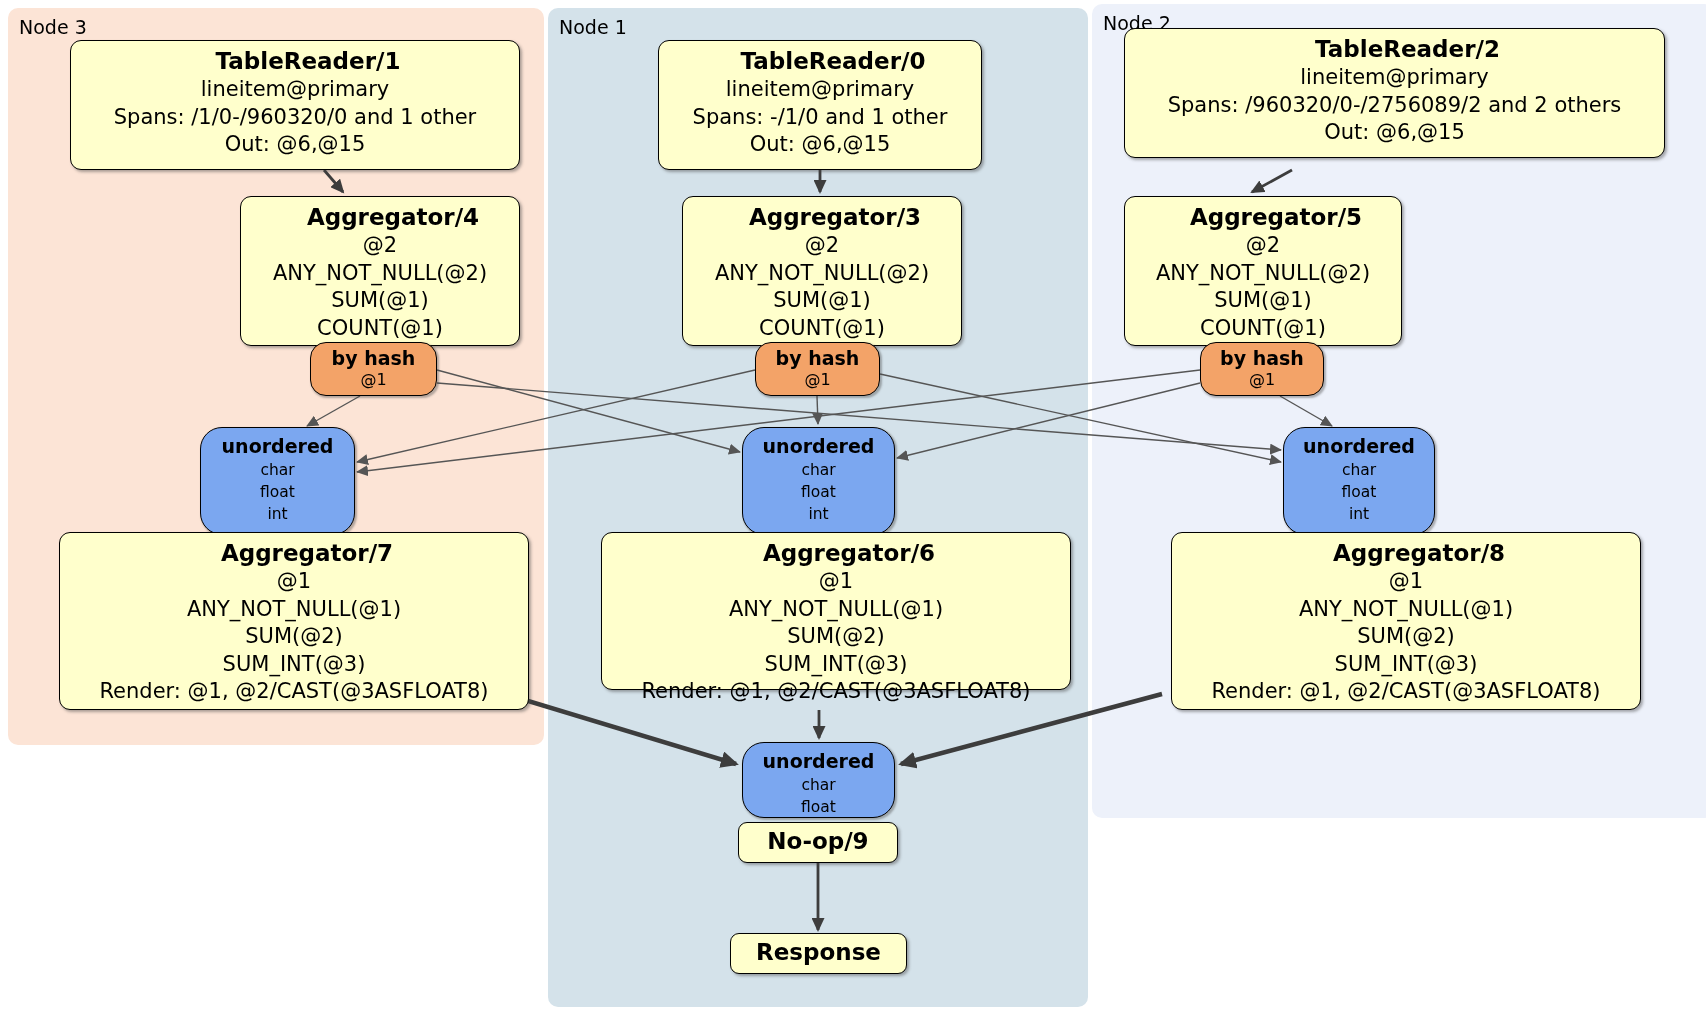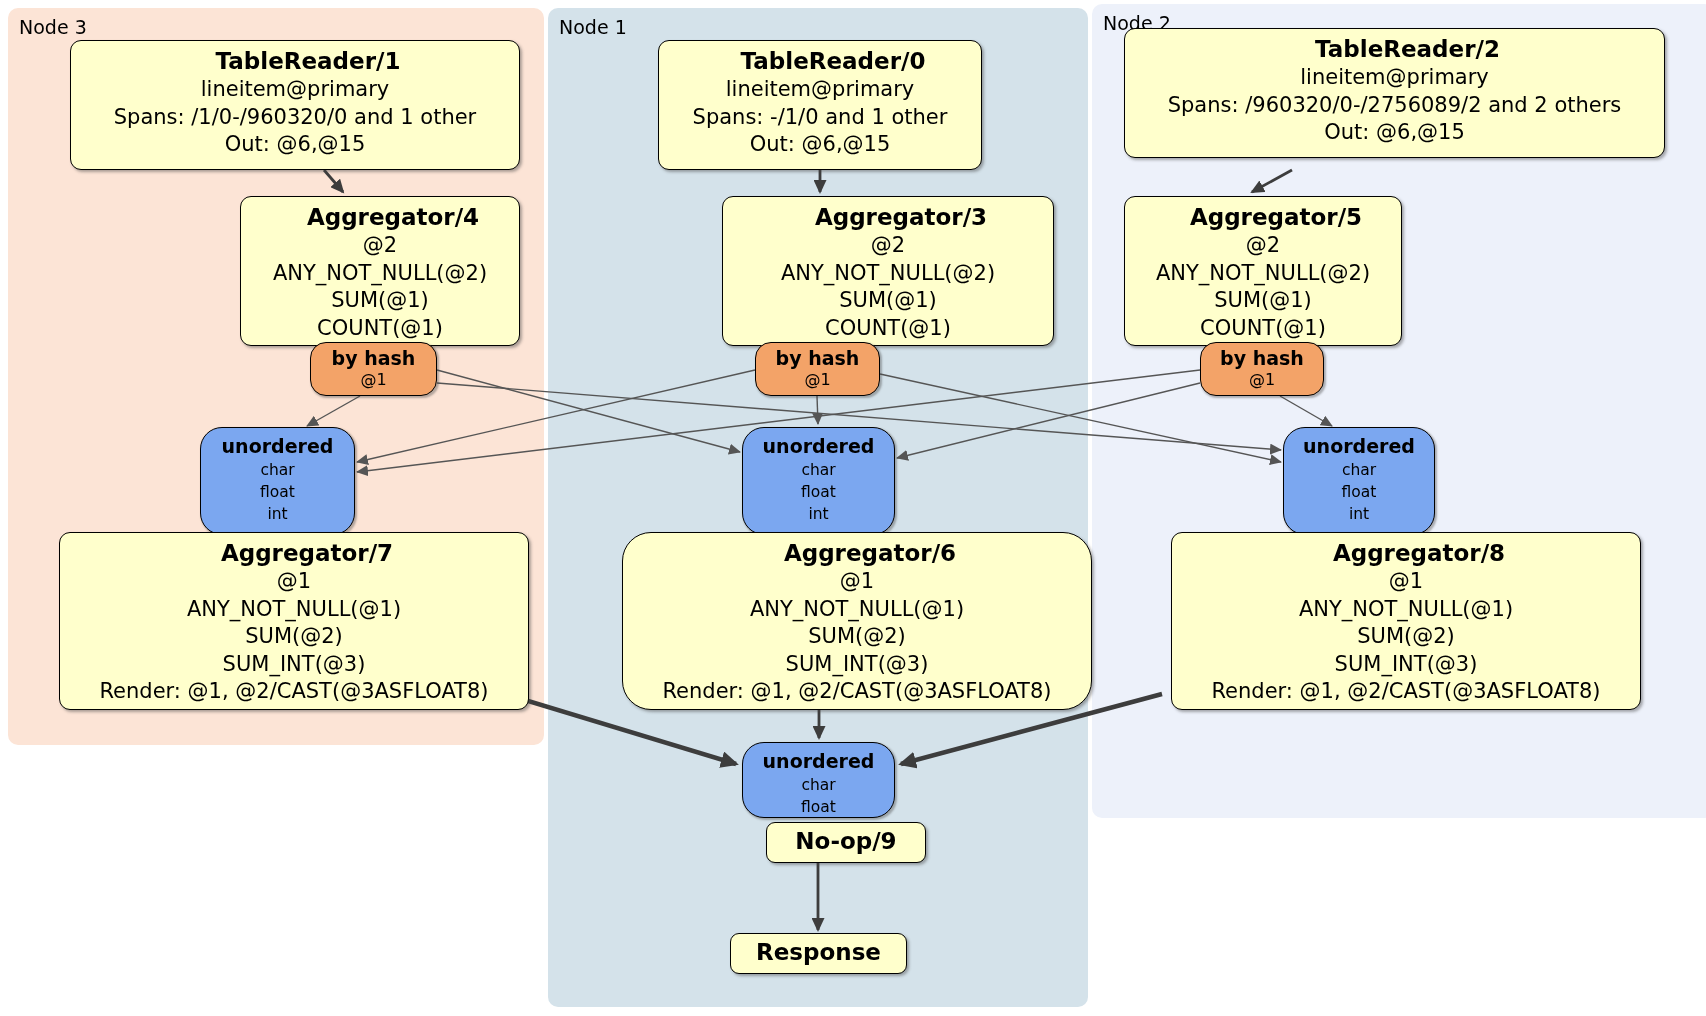--- a/index.html
+++ b/index.html
@@ -100,21 +100,21 @@
     <div class="line">Out: @6,@15</div>
   </div>
 
   <div class="box" style="left:240px;top:196px;width:280px;height:150px;">
     <div class="title">Aggregator/4</div>
     <div class="line">@2</div>
     <div class="line">ANY_NOT_NULL(@2)</div>
     <div class="line">SUM(@1)</div>
     <div class="line">COUNT(@1)</div>
   </div>
-  <div class="box" style="left:722px;top:196px;width:332px;height:150px;">
+  <div class="box" style="left:682px;top:196px;width:280px;height:150px;">
     <div class="title">Aggregator/3</div>
     <div class="line">@2</div>
     <div class="line">ANY_NOT_NULL(@2)</div>
     <div class="line">SUM(@1)</div>
     <div class="line">COUNT(@1)</div>
   </div>
   <div class="box" style="left:1124px;top:196px;width:278px;height:150px;">
     <div class="title">Aggregator/5</div>
     <div class="line">@2</div>
     <div class="line">ANY_NOT_NULL(@2)</div>
@@ -155,21 +155,21 @@
   </div>
 
   <div class="box z5" style="left:43px;top:532px;width:470px;height:178px;">
     <div class="title">Aggregator/7</div>
     <div class="line">@1</div>
     <div class="line">ANY_NOT_NULL(@1)</div>
     <div class="line">SUM(@2)</div>
     <div class="line">SUM_INT(@3)</div>
     <div class="line">Render: @1, @2/CAST(@3ASFLOAT8)</div>
   </div>
-  <div class="box z5" style="left:606px;top:532px;width:470px;height:178px;border-radius:29px;">
+  <div class="box z5" style="left:585px;top:532px;width:470px;height:158px;">
     <div class="title">Aggregator/6</div>
     <div class="line">@1</div>
     <div class="line">ANY_NOT_NULL(@1)</div>
     <div class="line">SUM(@2)</div>
     <div class="line">SUM_INT(@3)</div>
     <div class="line">Render: @1, @2/CAST(@3ASFLOAT8)</div>
   </div>
   <div class="box z5" style="left:1155px;top:532px;width:470px;height:178px;">
     <div class="title">Aggregator/8</div>
     <div class="line">@1</div>
@@ -178,20 +178,20 @@
     <div class="line">SUM_INT(@3)</div>
     <div class="line">Render: @1, @2/CAST(@3ASFLOAT8)</div>
   </div>
 
   <div class="sync" style="left:742px;top:742px;width:153px;height:76px;">
     <div class="title">unordered</div>
     <div class="line">char</div>
     <div class="line">float</div>
   </div>
 
-  <div class="minibox" style="left:738px;top:822px;width:160px;height:41px;margin-left:28px;">
+  <div class="minibox" style="left:738px;top:822px;width:160px;height:41px;">
     <div class="title">No-op/9</div>
   </div>
   <div class="minibox" style="left:730px;top:933px;width:177px;height:41px;">
     <div class="title">Response</div>
   </div>
 
 </div>
 
 </body></html>

